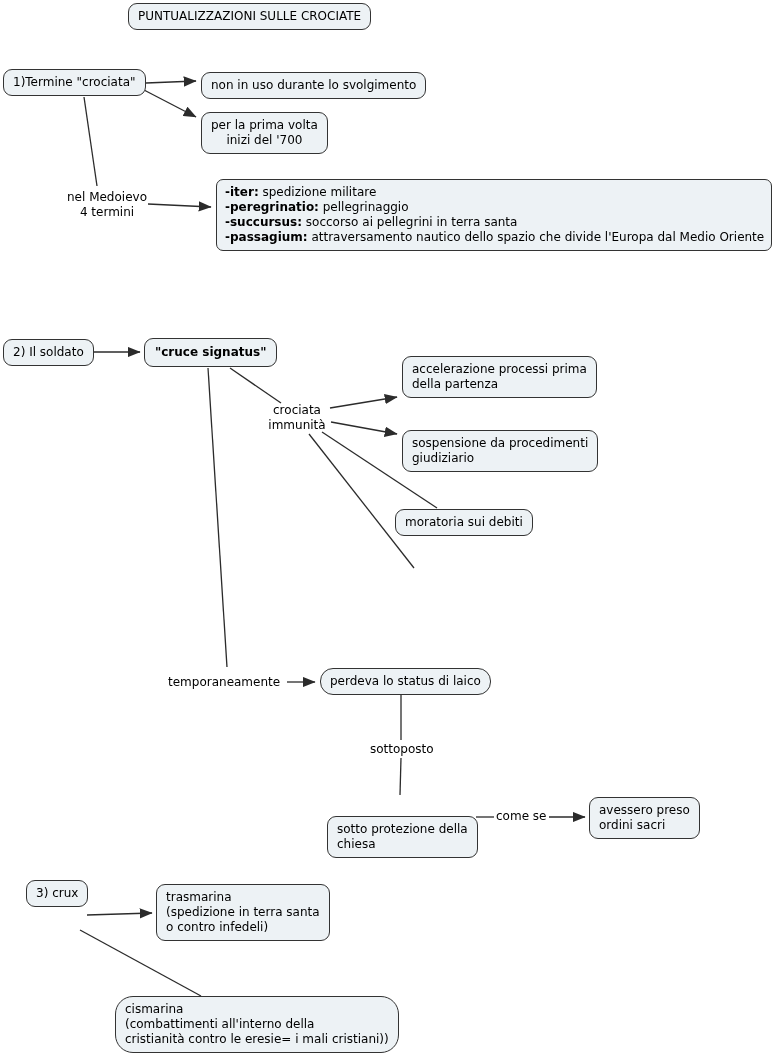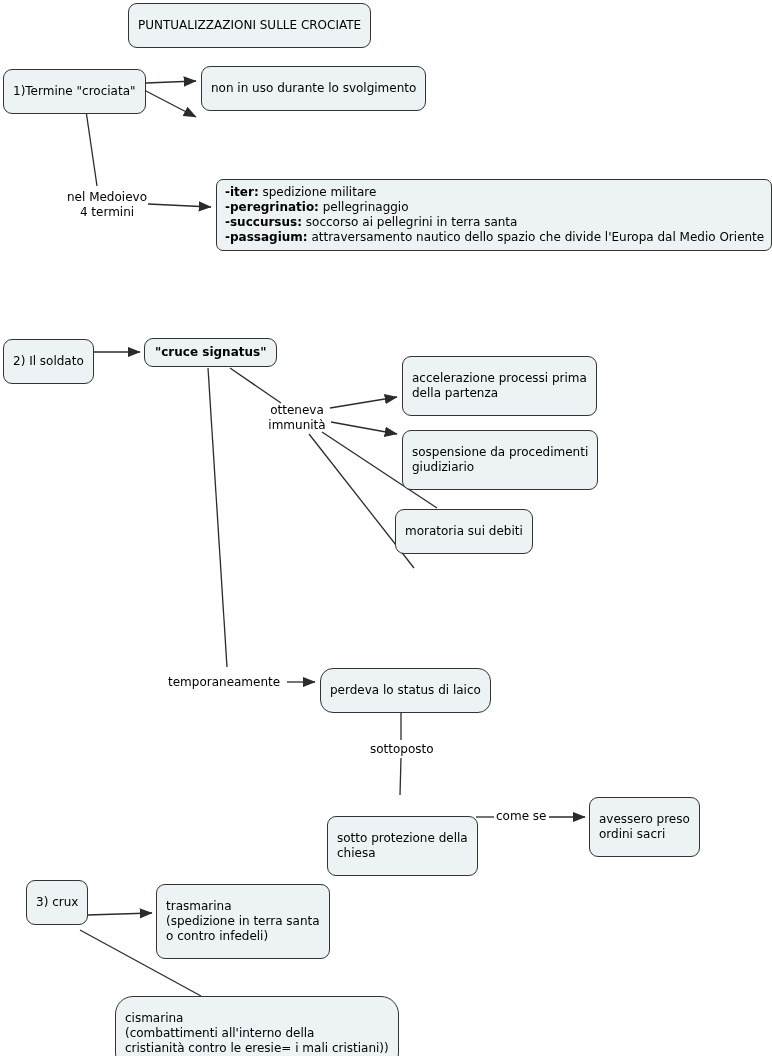--- a/index.html
+++ b/index.html
@@ -18,21 +18,21 @@
     left: 0; top: 0;
     width: 772px; height: 1056px;
     z-index: 1;
   }
   .node {
     position: absolute;
     z-index: 2;
     background: #edf2f5;
     border: 1px solid #333333;
     border-radius: 9px;
-    padding: 14px 9px;
+    padding: 5px 9px;
     line-height: 15px;
     white-space: pre-line;
     box-sizing: border-box;
   }
   .node.center { text-align: center; }
   .node.bold { font-weight: bold; padding: 6px 10px; }
   .bigbox { white-space: normal; max-width: 556px; overflow: hidden; padding: 5px 8px; }
   .term-line { white-space: pre; line-height: 15px; }
   .edge-label {
     position: absolute;
@@ -73,38 +73,40 @@
       <path d="M549,817 L585,817" marker-end="url(#arrow)"></path>
       <path d="M87,915 L152,913" marker-end="url(#arrow)"></path>
       <path d="M80,930 L201,996"></path>
     </g>
   </svg>
 
   <div class="node center" style="left:128px; top:3px;">PUNTUALIZZAZIONI SULLE CROCIATE</div>
 
   <div class="node" style="left:3px; top:69px;">1)Termine "crociata"</div>
 
-  <div class="node" style="left:201px; top:66px;">non in uso durante lo svolgimento</div>
+  <div class="node" style="left:201px; top:72px;">non in uso durante lo svolgimento</div>
 
+  <div class="node center" style="left:201px; top:112px;">per la prima volta
+inizi del '700</div>
 
   <div class="edge-label center" style="left:62px; top:190px; width:90px;">nel Medoievo
 4 termini</div>
 
   <div class="node bigbox" style="left:216px; top:179px;border-radius:7px;">
     <div class="term-line"><b>-iter:</b><span> spedizione militare</span></div>
     <div class="term-line"><b>-peregrinatio:</b><span> pellegrinaggio</span></div>
     <div class="term-line"><b>-succursus:</b><span> soccorso ai pellegrini in terra santa</span></div>
     <div class="term-line"><b>-passagium:</b><span> attraversamento nautico dello spazio che divide l'Europa dal Medio Oriente</span></div>
   </div>
 
   <div class="node" style="left:3px; top:339px;">2) Il soldato</div>
 
   <div class="node bold" style="left:144px; top:338px;">"cruce signatus"</div>
 
-  <div class="edge-label center" style="left:262px; top:403px; width:70px;">otteneva
+  <div class="edge-label center" style="left:262px; top:403px; width:70px;">crociata
 immunità</div>
 
   <div class="node" style="left:402px; top:356px;">accelerazione processi prima
 della partenza</div>
 
   <div class="node" style="left:402px; top:430px;">sospensione da procedimenti
 giudiziario</div>
 
   <div class="node" style="left:395px; top:509px;">moratoria sui debiti</div>
 

